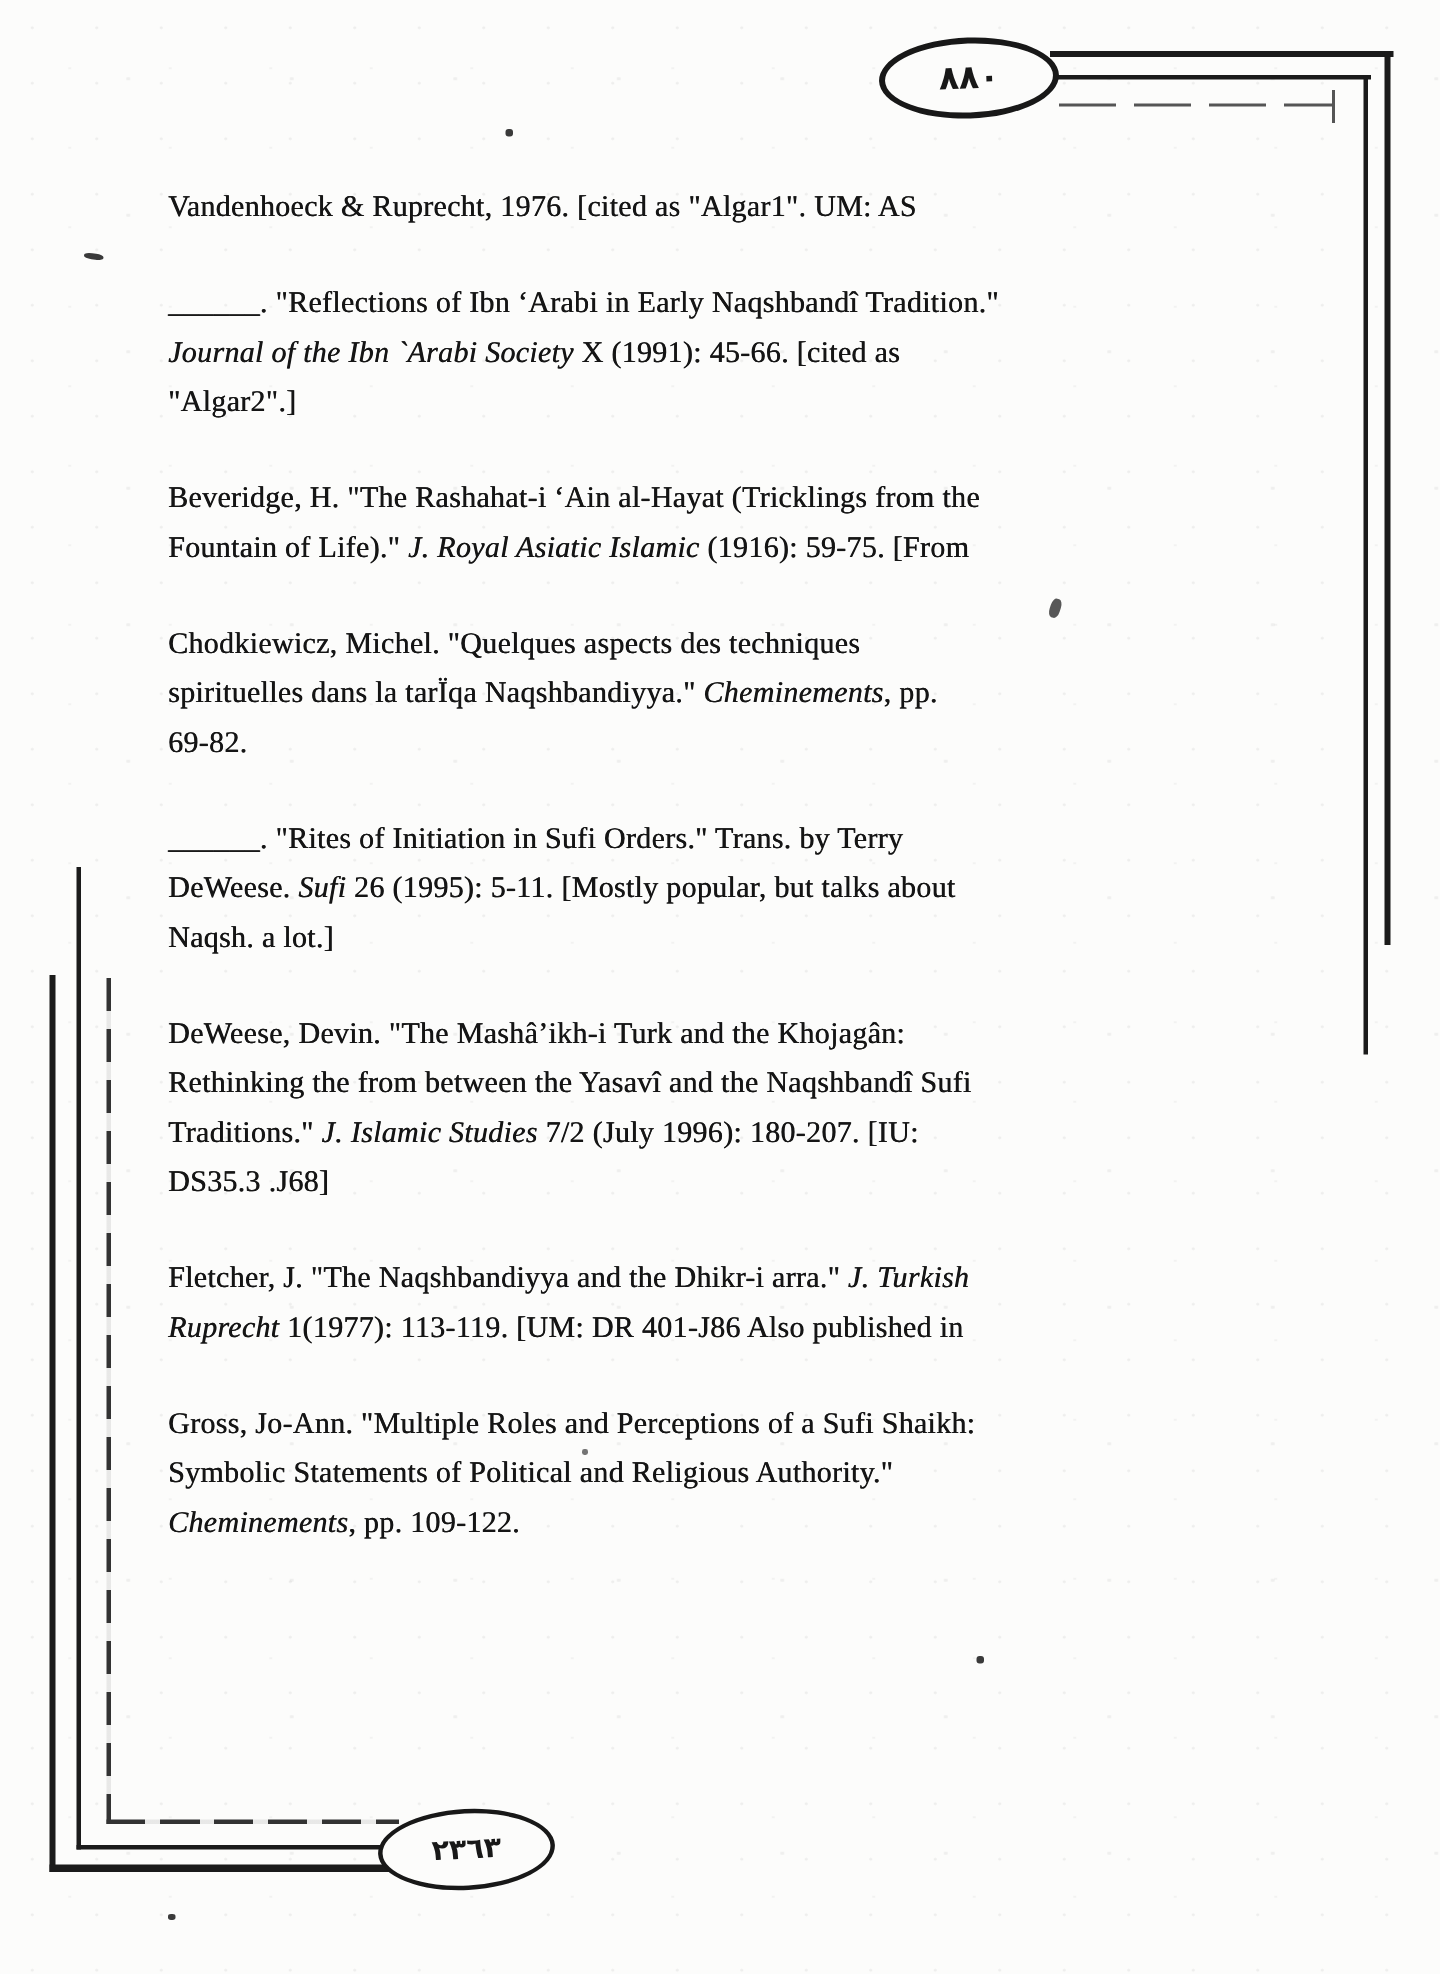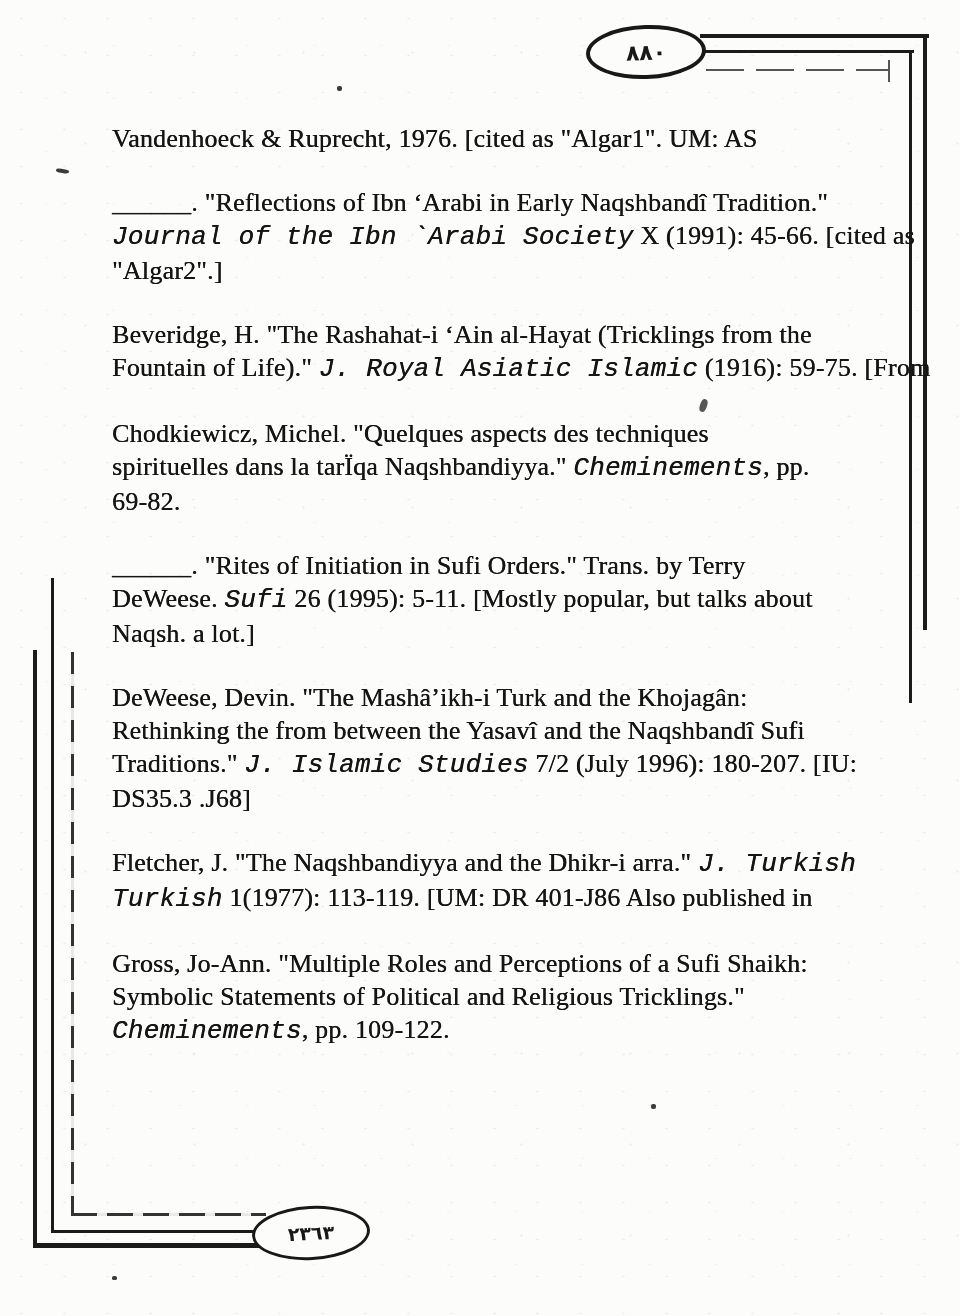--- a/index.html
+++ b/index.html
@@ -15,24 +15,24 @@
       radial-gradient(rgba(0,0,0,.055) 1px, transparent 1.3px),
       radial-gradient(rgba(0,0,0,.04) 1px, transparent 1.2px),
       radial-gradient(rgba(0,0,0,.05) 1.2px, transparent 1.5px);
     background-size: 43px 37px, 67px 53px, 109px 91px;
     background-position: 0 0, 13px 19px, 31px 7px;
   }
   .biblio {
     position:absolute; left:112px; top:122px; width:830px; z-index:1;
   }
   .entry {
-    margin:0 0 31px 0; font-size:26px; line-height:33px;
+    margin:0 0 31px 0; font-size:20px; line-height:33px;
     letter-spacing:.2px; text-shadow:.3px 0 0 currentColor;
   }
-  .entry i { font-style:italic;font-family:Liberation Mono, monospace; }
+  .entry i { font-style:italic; }
   .line-black { position:absolute; background:#1b1b1b; z-index:1; }
   .line-faint { position:absolute; z-index:1; }
   .dash-h { background:repeating-linear-gradient(90deg,#333 0 26px, rgba(0,0,0,.08) 26px 36px); }
   .dash-v { background:repeating-linear-gradient(180deg,#333 0 22px, rgba(0,0,0,.08) 22px 34px); }
   .faint-h { background:repeating-linear-gradient(90deg,#555 0 38px, transparent 38px 50px); }
   .stamp {
     position:absolute; z-index:2; background:#fcfcfb;
     border:4px solid #181818; border-radius:50%;
     display:flex; align-items:center; justify-content:center;
     font-family:"DejaVu Sans", sans-serif; font-weight:bold; color:#181818;
@@ -67,22 +67,22 @@
     <span>٢٣٦٣</span>
   </div>
 
   <div class="biblio">
       <p class="entry"><span>Vandenhoeck &amp; Ruprecht, 1976. [cited as "Algar1". UM: AS</span><br></p>
       <p class="entry"><span>______. "Reflections of Ibn ‘Arabi in Early Naqshbandî Tradition."</span><br><i>Journal of the Ibn `Arabi Society</i><span> X (1991): 45-66. [cited as</span><br><span>"Algar2".]</span></p>
       <p class="entry"><span>Beveridge, H. "The Rashahat-i ‘Ain al-Hayat (Tricklings from the</span><br><span>Fountain of Life)." </span><i>J. Royal Asiatic Islamic</i><span> (1916): 59-75. [From</span><br></p>
       <p class="entry"><span>Chodkiewicz, Michel. "Quelques aspects des techniques</span><br><span>spirituelles dans la tarÏqa Naqshbandiyya." </span><i>Cheminements</i><span>, pp.</span><br><span>69-82.</span></p>
       <p class="entry"><span>______. "Rites of Initiation in Sufi Orders." Trans. by Terry</span><br><span>DeWeese. </span><i>Sufi</i><span> 26 (1995): 5-11. [Mostly popular, but talks about</span><br><span>Naqsh. a lot.]</span></p>
       <p class="entry"><span>DeWeese, Devin. "The Mashâ’ikh-i Turk and the Khojagân:</span><br><span>Rethinking the from between the Yasavî and the Naqshbandî Sufi</span><br><span>Traditions." </span><i>J. Islamic Studies</i><span> 7/2 (July 1996): 180-207. [IU:</span><br><span>DS35.3 .J68]</span></p>
-      <p class="entry"><span>Fletcher, J. "The Naqshbandiyya and the Dhikr-i arra." </span><i>J. Turkish</i><br><i>Turkish</i><span> 1(1977): 113-119. [UM: DR 401-J86 Also published in</span><br></p>
-      <p class="entry"><span>Gross, Jo-Ann. "Multiple Roles and Perceptions of a Sufi Shaikh:</span><br><span>Symbolic Statements of Political and Religious Tricklings."</span><br><i>Cheminements</i><span>, pp. 109-122.</span></p>
+      <p class="entry"><span>Fletcher, J. "The Naqshbandiyya and the Dhikr-i arra." </span><i>J. Turkish</i><br><i>Ruprecht</i><span> 1(1977): 113-119. [UM: DR 401-J86 Also published in</span><br></p>
+      <p class="entry"><span>Gross, Jo-Ann. "Multiple Roles and Perceptions of a Sufi Shaikh:</span><br><span>Symbolic Statements of Political and Religious Authority."</span><br><i>Cheminements</i><span>, pp. 109-122.</span></p>
     </div>
 
   <div class="stray" style="left:56px; top:169px; width:13px; height:4px; transform:rotate(8deg);"></div>
   <div class="stray" style="left:337px; top:86px; width:5px; height:5px;"></div>
   <div class="stray" style="left:700px; top:399px; width:7px; height:13px; transform:rotate(18deg); opacity:.85;"></div>
   <div class="stray" style="left:388px; top:966px; width:4px; height:4px; opacity:.7;"></div>
   <div class="stray" style="left:651px; top:1104px; width:5px; height:5px;"></div>
   <div class="stray" style="left:112px; top:1276px; width:5px; height:4px;"></div>
 
 </div>

